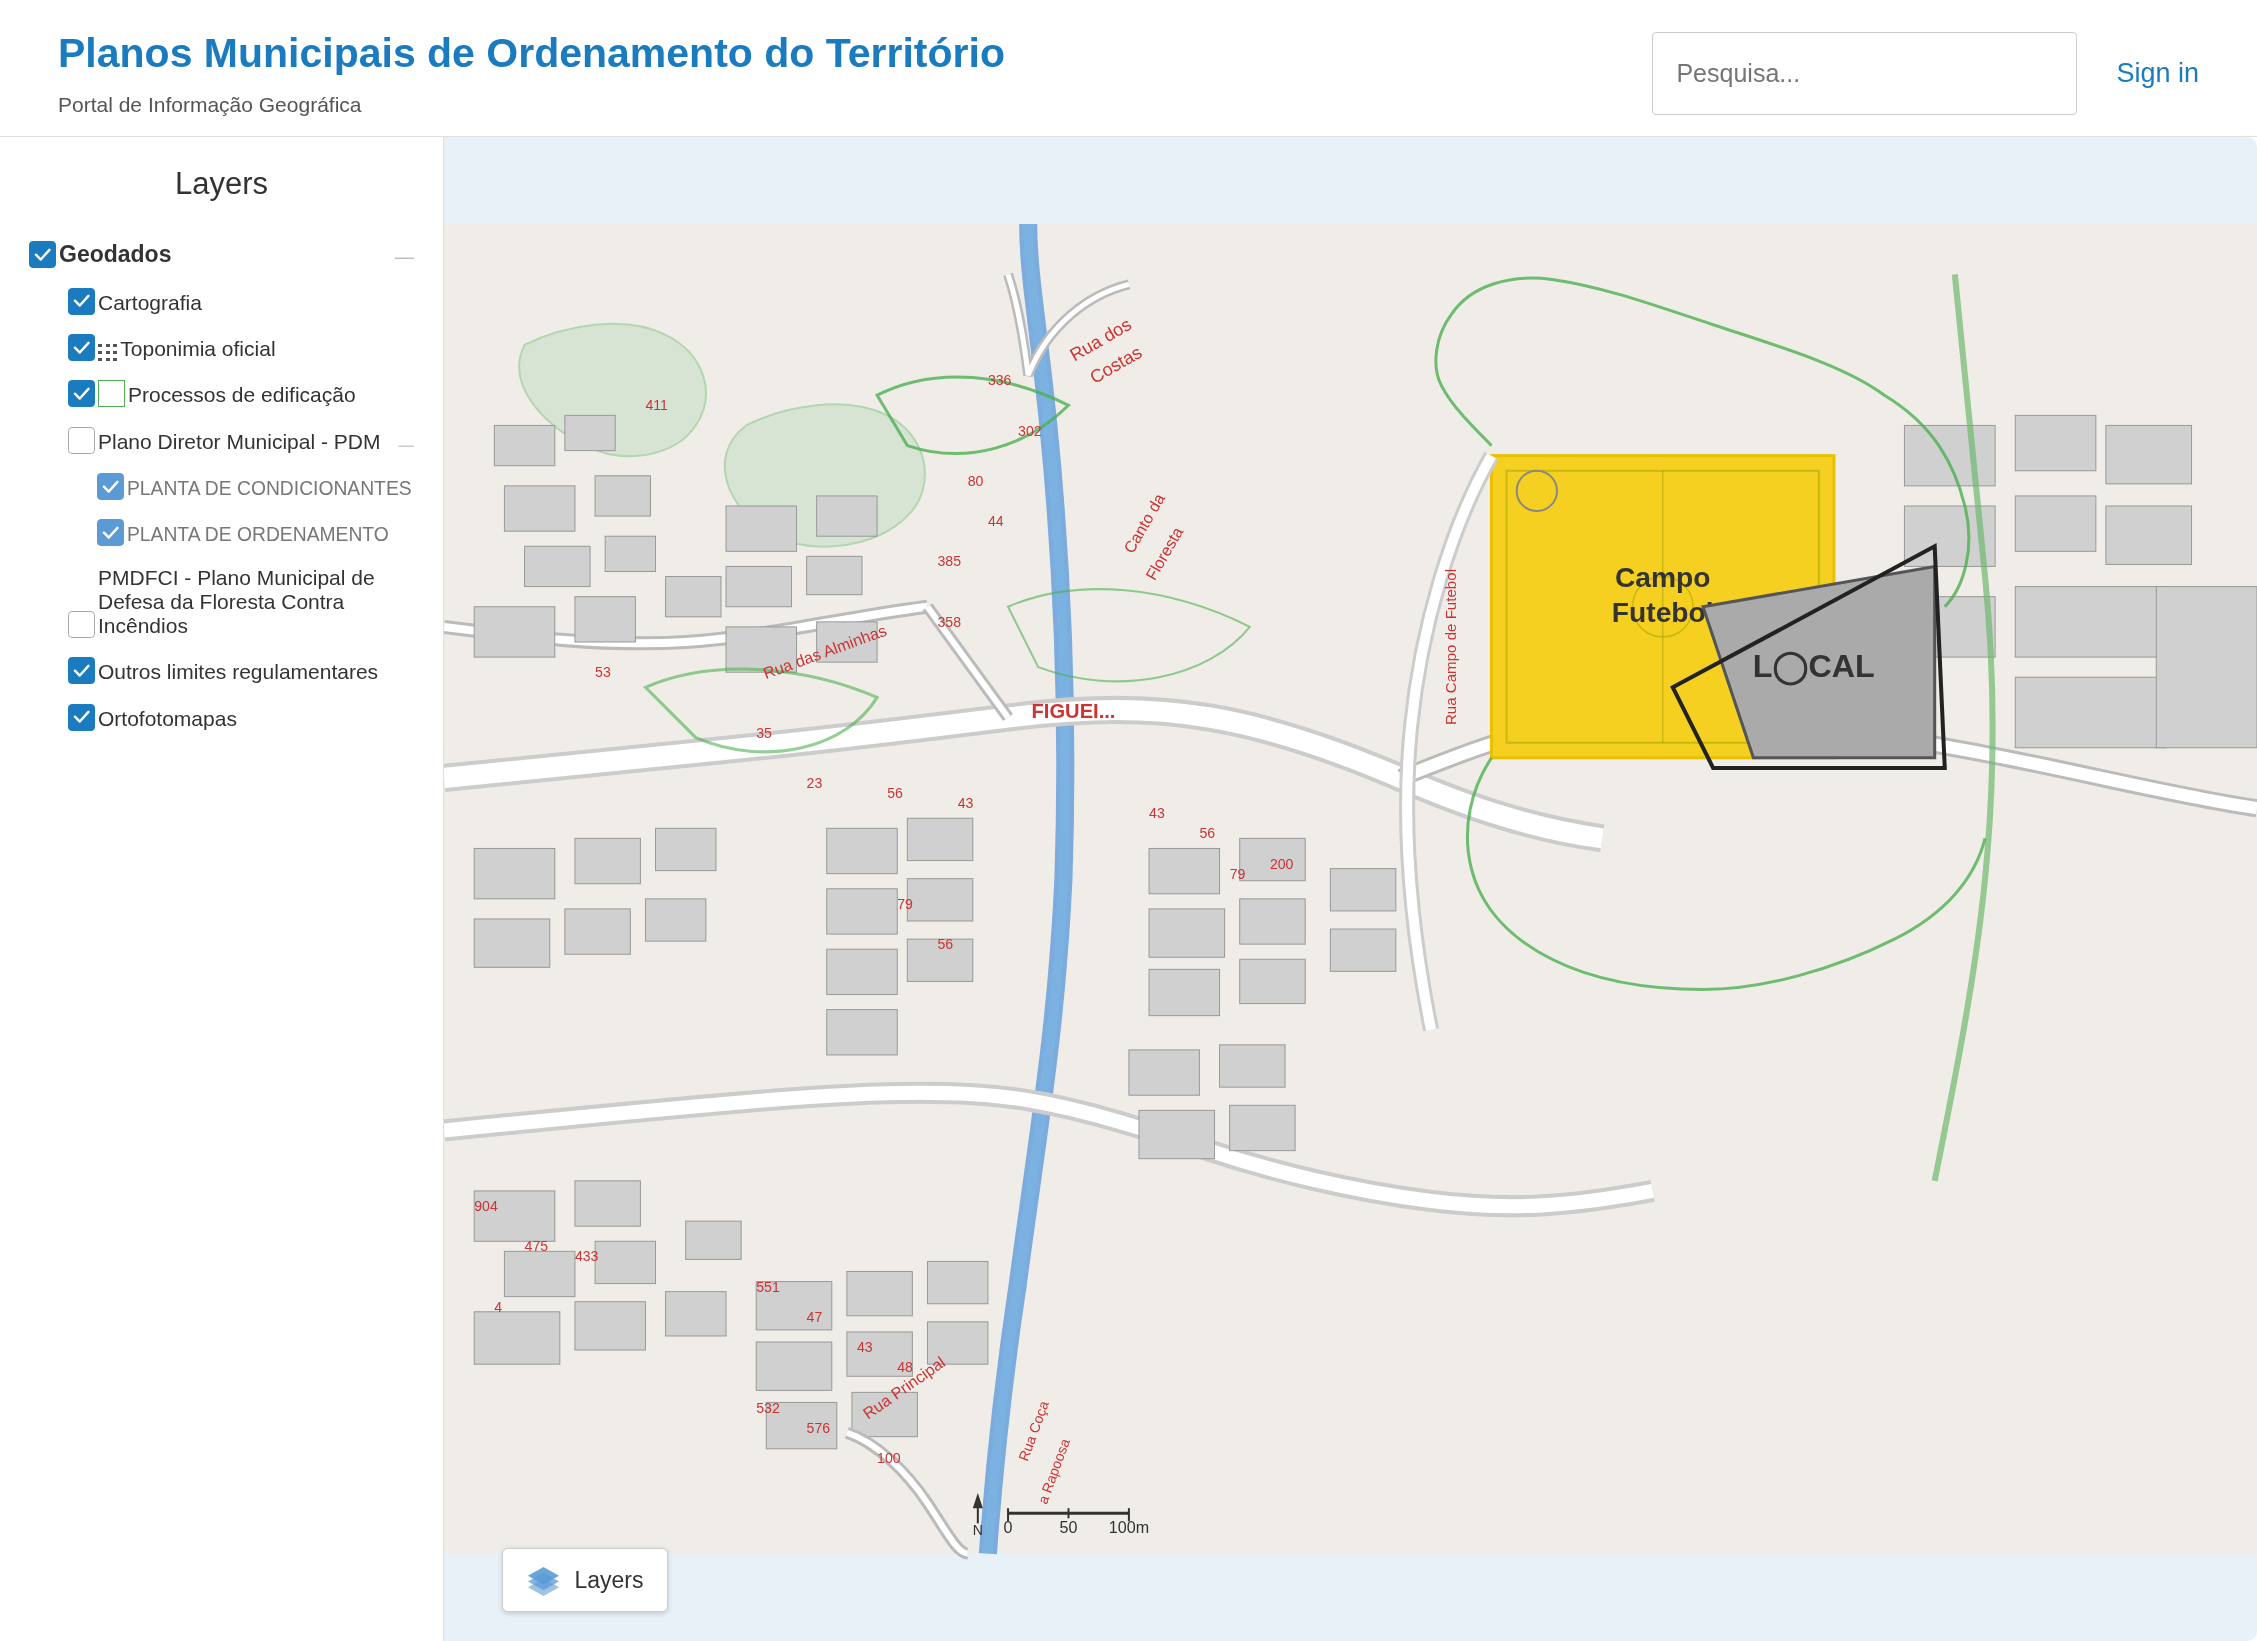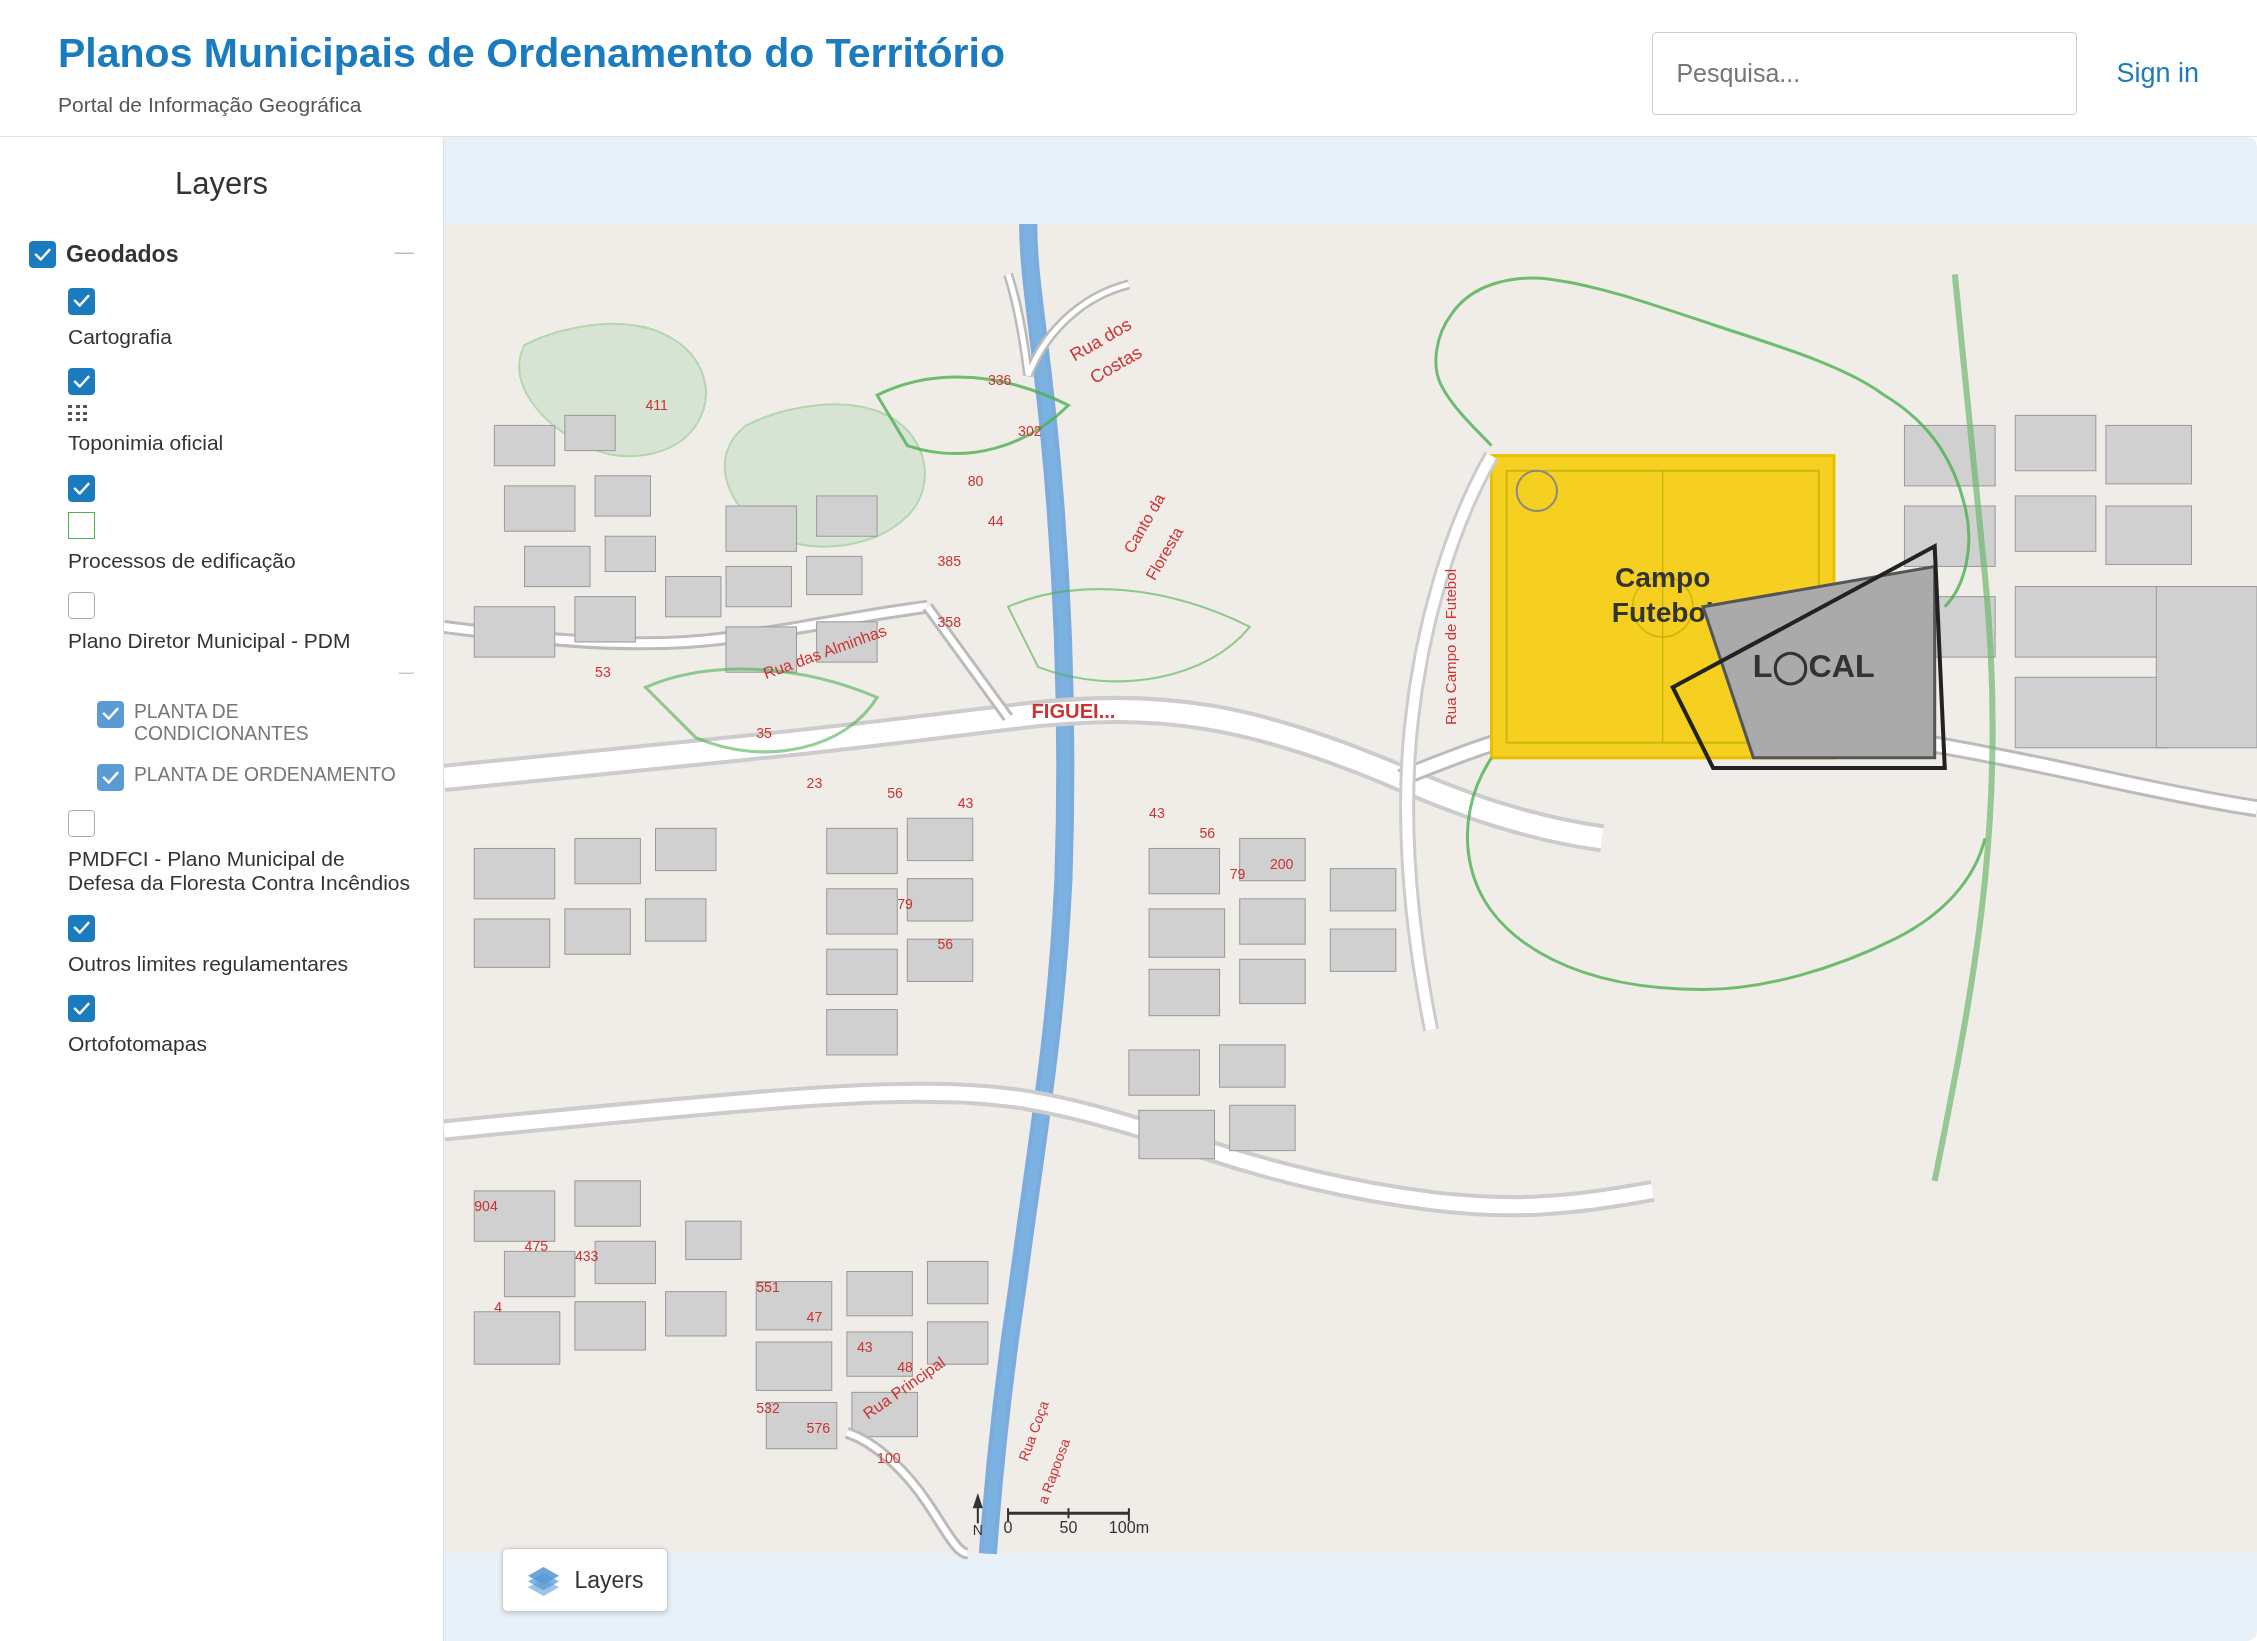--- a/index.html
+++ b/index.html
@@ -78,30 +78,29 @@
       color: #333;
       text-align: center;
       margin-bottom: 29px;
       font-weight: 400;
     }
     .layer-group {
       margin-bottom: 7.7px;
     }
     .layer-item {
       display: flex;
-      align-items: flex-start;
-      gap: 10px;
+      align-items: flex-end;
+      gap: 3px;
       padding: 9.7px 0;
       font-size: 23px;
       color: #333;
     }
     .layer-item.sub {
       padding-left: 39px;
       font-size: 21px;
-      flex-direction: column;
     }
     .layer-item.sub2 {
       padding-left: 68px;
       font-size: 19.3px;
       color: #777;
     }
     .checkbox {
       width: 27px;
       height: 27px;
       border: 1.9px solid #1a7bbf;

